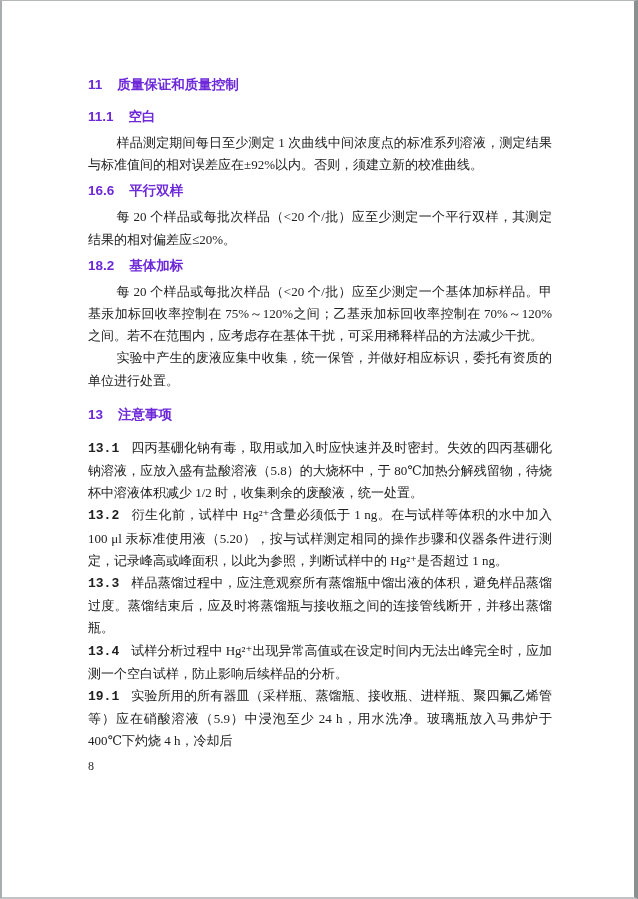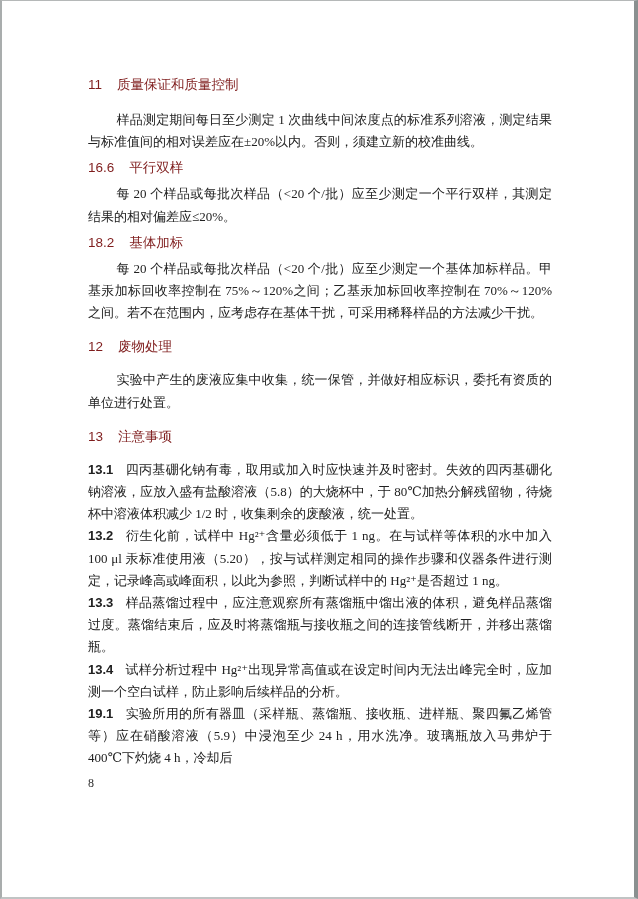--- a/index.html
+++ b/index.html
@@ -19,78 +19,78 @@
     border-left: 2px solid #a9adad;
     border-right: 4px solid #8a9090;
     border-bottom: 2px solid #c0c4c4;
     padding: 76px 82px 0 86px;
     font-family: "Liberation Serif", "DejaVu Serif", serif;
     color: #212121;
     font-size: 13px;
   }
   .h1, .h2 {
     font-family: "Liberation Sans", "DejaVu Sans", sans-serif;
-    font-weight: normal;
+    font-weight: bold;
     font-size: 13.5px;
     line-height: 16px;
-    color: #7f1d1d;
+    color: #6d28d9;
   }
   .h1 .num, .h2 .num { margin-right: 15px; }
   .h1-first { margin: 0 0 16px 0; }
   .h2 { margin: 7px 0 7px 0; }
   .h1-mid { margin: 15px 0 14px 0; }
   p.body {
     margin: 0;
     line-height: 22.2px;
     text-align: justify;
     text-indent: 2.2em;
   }
   p.clause {
     margin: 0;
     line-height: 22.2px;
     text-align: justify;
     text-indent: 0;
   }
   .cnum {
-    font-family: Liberation Sans, sans-serif;
+    font-family: Liberation Mono, monospace;
     font-weight: bold;
     margin-right: 12px;
   }
   .page-number {
     margin-top: 5px;
     font-size: 12px;
     line-height: 16px;
     color: #2a2a2a;
   }
 </style>
 </head>
 <body>
 
 <div class="page">
 
   <div class="h1 h1-first">
     <span class="num">11</span><span>质量保证和质量控制</span>
   </div>
 
+  <div class="h2">
+    <span class="num">11.1</span><span>空白</span>
+  </div>
 
-  <p class="body">样品测定期间每日至少测定 1 次曲线中间浓度点的标准系列溶液，测定结果与标准值间的相对误差应在±20%以内。否则，须建立新的校准曲线。</p>
+  <p class="body">样品测定期间每日至少测定 1 次曲线中间浓度点的标准系列溶液，测定结果与标准值间的相对误差应在±92%以内。否则，须建立新的校准曲线。</p>
 
   <div class="h2">
     <span class="num">16.6</span><span>平行双样</span>
   </div>
   <p class="body">每 20 个样品或每批次样品（&lt;20 个/批）应至少测定一个平行双样，其测定结果的相对偏差应≤20%。</p>
 
   <div class="h2">
     <span class="num">18.2</span><span>基体加标</span>
   </div>
   <p class="body">每 20 个样品或每批次样品（&lt;20 个/批）应至少测定一个基体加标样品。甲基汞加标回收率控制在 75%～120%之间；乙基汞加标回收率控制在 70%～120%之间。若不在范围内，应考虑存在基体干扰，可采用稀释样品的方法减少干扰。</p>
 
-  <div class="h1 h1-mid">
-    <span class="num">12</span><span>废物处理</span>
-  </div>
   <p class="body">实验中产生的废液应集中收集，统一保管，并做好相应标识，委托有资质的单位进行处置。</p>
 
   <div class="h1 h1-mid">
     <span class="num">13</span><span>注意事项</span>
   </div>
 
   <p class="clause">
     <span class="cnum">13.1</span><span>四丙基硼化钠有毒，取用或加入时应快速并及时密封。失效的四丙基硼化钠溶液，应放入盛有盐酸溶液（5.8）的大烧杯中，于 80℃加热分解残留物，待烧杯中溶液体积减少 1/2 时，收集剩余的废酸液，统一处置。</span>
   </p>
   <p class="clause">

